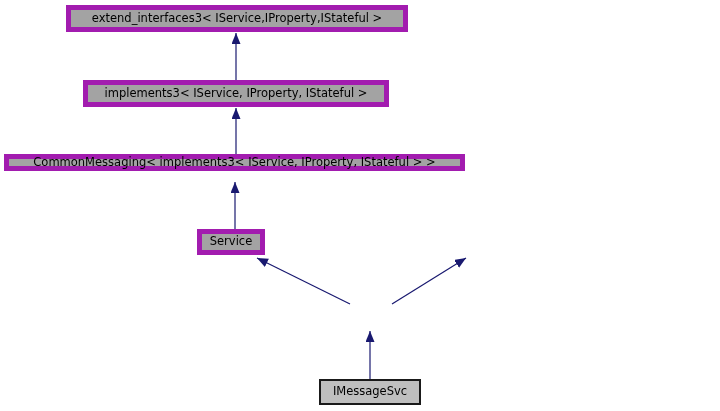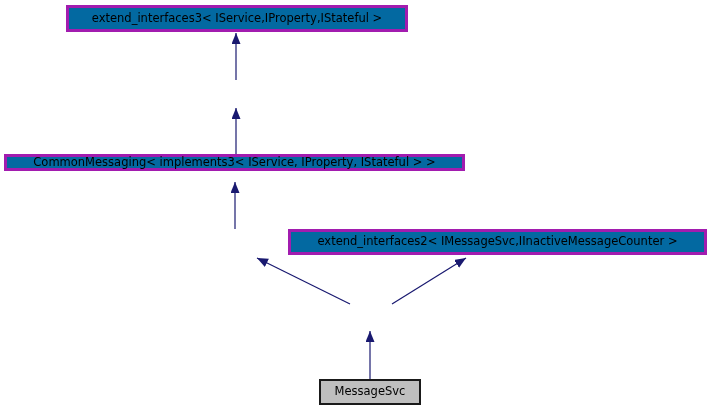--- a/index.html
+++ b/index.html
@@ -19,22 +19,22 @@
     position: absolute;
     left: 0;
     top: 0;
     width: 720px;
     height: 411px;
     pointer-events: none;
   }
   .node {
     position: absolute;
     box-sizing: border-box;
-    border: 3px solid #a21caf;
-    background: #0369a1;
+    border: 5px solid #a21caf;
+    background: #a3a3a3;
     display: flex;
     align-items: center;
     justify-content: center;
     white-space: nowrap;
     font-size: 11.5px;
     line-height: 1;
     color: #000000;
     cursor: pointer;
   }
   .node.highlighted {
@@ -72,28 +72,31 @@
 
     <line class="edge-line" x1="392" y1="304" x2="466" y2="258" marker-end="url(#arrowhead)" stroke="#191970"></line>
 
     <line class="edge-line" x1="370" y1="379" x2="370" y2="331" marker-end="url(#arrowhead)" stroke="#191970"></line>
   </svg>
 
   <div class="node" style="left:66px;  top:5px;   width:342px; height:27px;">
     <span>extend_interfaces3&lt; IService,IProperty,IStateful &gt;</span>
   </div>
 
+  <div class="node" style="left:83px;  top:80px;  width:306px; height:27px;">
+    <span>implements3&lt; IService, IProperty, IStateful &gt;</span>
+  </div>
 
   <div class="node" style="left:4px;   top:154px; width:461px; height:17px;">
     <span>CommonMessaging&lt; implements3&lt; IService, IProperty, IStateful &gt; &gt;</span>
   </div>
 
-
-  <div class="node" style="left:288px; top:229px; width:419px; height:26px;">
-    <span>extend_interfaces2&lt; IMessageSvc,IInactiveMessageCounter &gt;</span>
+  <div class="node" style="left:197px; top:229px; width:68px;  height:26px;">
+    <span>Service</span>
   </div>
 
 
+
   <div class="node highlighted" style="left:319px; top:379px; width:102px; height:26px;">
-    <span>MessageSvc</span>
+    <span>IMessageSvc</span>
   </div>
 
 </div>
 
 </body></html>

